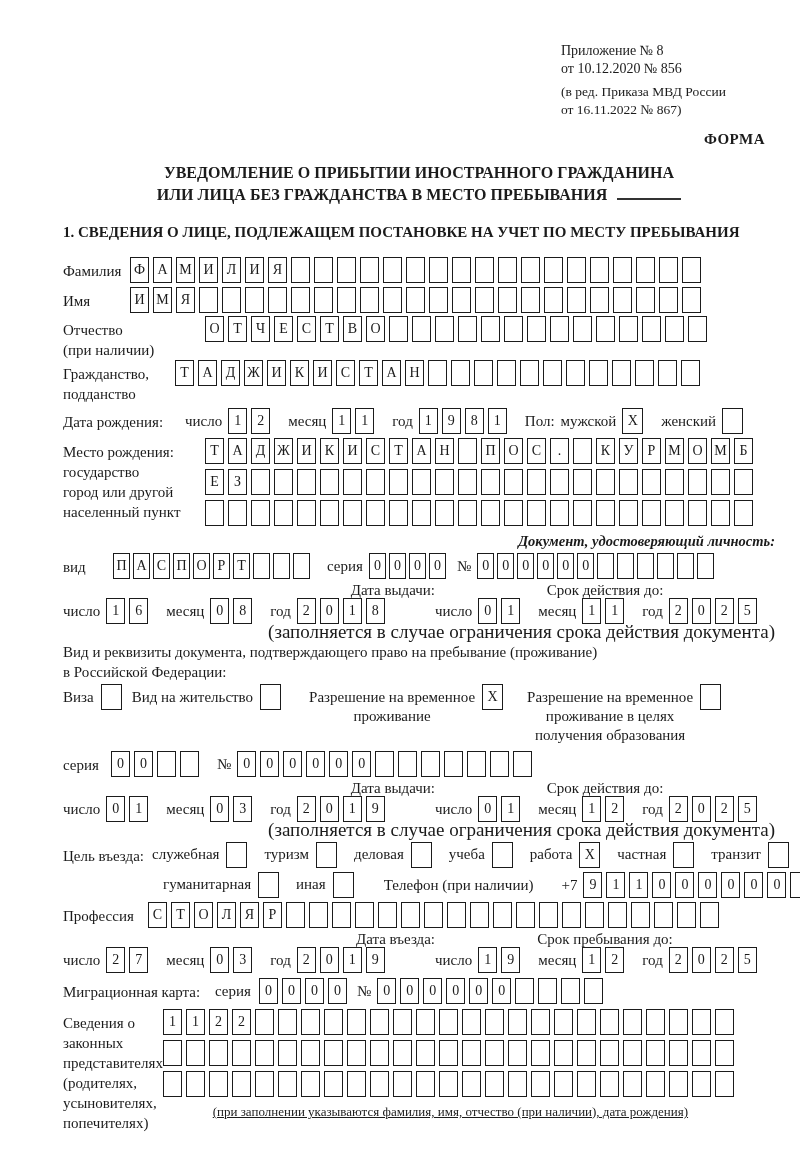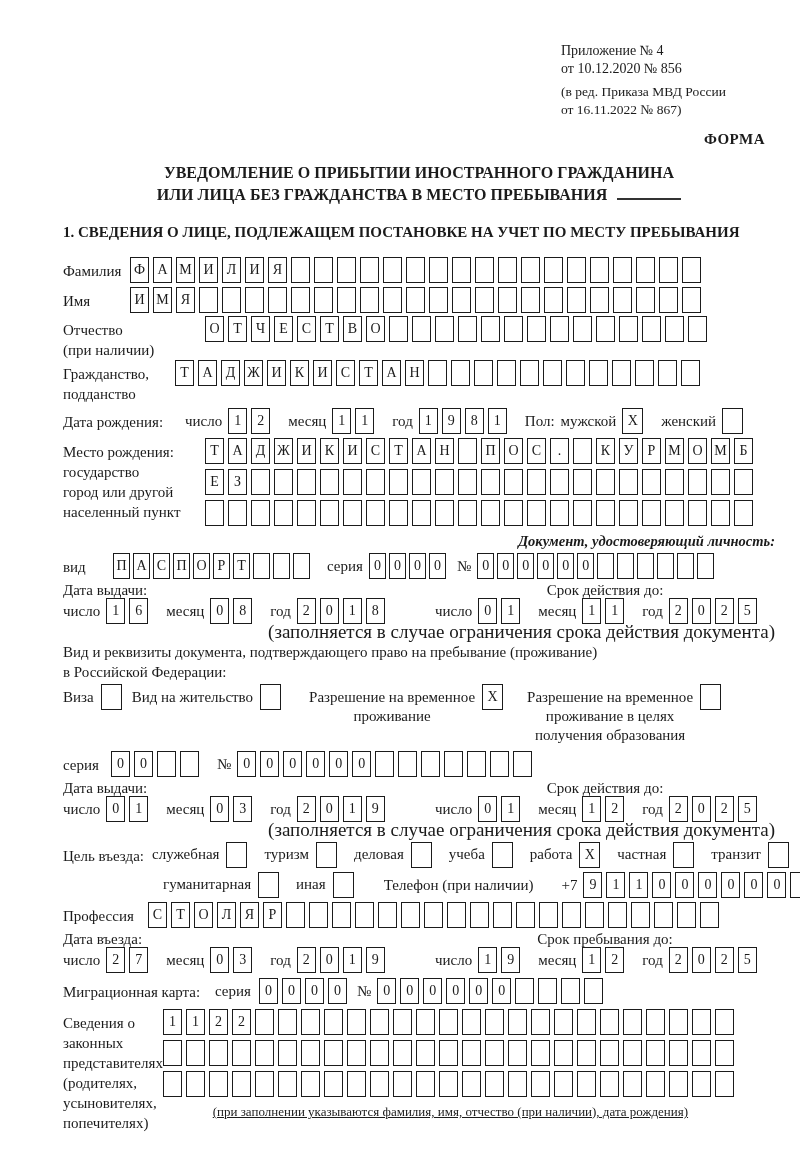--- a/index.html
+++ b/index.html
@@ -16,21 +16,21 @@
   .flabel{padding-top:4px;line-height:20px;flex:0 0 auto;}
   .boxes{display:inline-flex;flex-wrap:nowrap;flex:0 0 auto;}
   .box{box-sizing:border-box;flex:0 0 19px;width:19px;height:26px;border:1.7px solid #1b1b1b;
        margin-right:4px;display:inline-flex;align-items:center;justify-content:center;
        font:400 14px/1 "Liberation Serif",serif;background:#fff;}
   .box-sm .box{flex-basis:17px;width:17px;margin-right:3px;}
   .cbox{flex:0 0 21px;width:21px;}
   .dlbl{padding-top:5px;margin:0 6px 0 14px;flex:0 0 auto;}
   .dlbl.first{margin-left:0;}
   .drow-head{display:flex;margin-top:3px;font-size:15px;line-height:16px;}
-  .drow-head .h-left{flex:0 0 372px;text-align:left;}
+  .drow-head .h-left{flex:0 0 372px;text-align:right;}
   .drow-head .h-right{flex:1;text-align:center;}
   .drow{display:flex;align-items:flex-start;}
   .d-left{flex:0 0 372px;display:flex;align-items:flex-start;}
   .d-right{display:flex;align-items:flex-start;}
   .note{font-size:19px;line-height:15px;text-align:right;width:100%;}
   .mt2{margin-top:2px;}.mt3{margin-top:3px;}.mt4{margin-top:4px;}.mt5{margin-top:5px;}.mt6{margin-top:6px;}.mt16{margin-top:16px;}
   .doc-head{margin-top:1px;text-align:right;font-weight:bold;font-size:14.5px;line-height:18px;font-style:italic;}
   .intro{line-height:20px;margin-top:3px;}
   .opt-group{display:flex;align-items:flex-start;flex:0 0 auto;}
   .opt-group .olbl{line-height:19px;padding-top:4px;text-align:center;}
@@ -42,21 +42,21 @@
   .rep-right .boxes{margin-bottom:5px;}
   .rep-note{font-size:13px;line-height:15px;text-align:center;margin-top:2px;text-decoration:underline;}
   .lbl-lines div{line-height:20px;}
 </style>
 </head>
 <body>
 
 <div class="page">
 
   <div class="hdr">
-    <div>Приложение № 4</div>
+    <div>Приложение № 8</div>
     <div>от 10.12.2020 № 856</div>
     <div class="amend">
       <div>(в ред. Приказа МВД России</div>
       <div>от 16.11.2022 № 867)</div>
     </div>
   </div>
 
   <div class="forma">ФОРМА</div>
 
   <div class="title">

